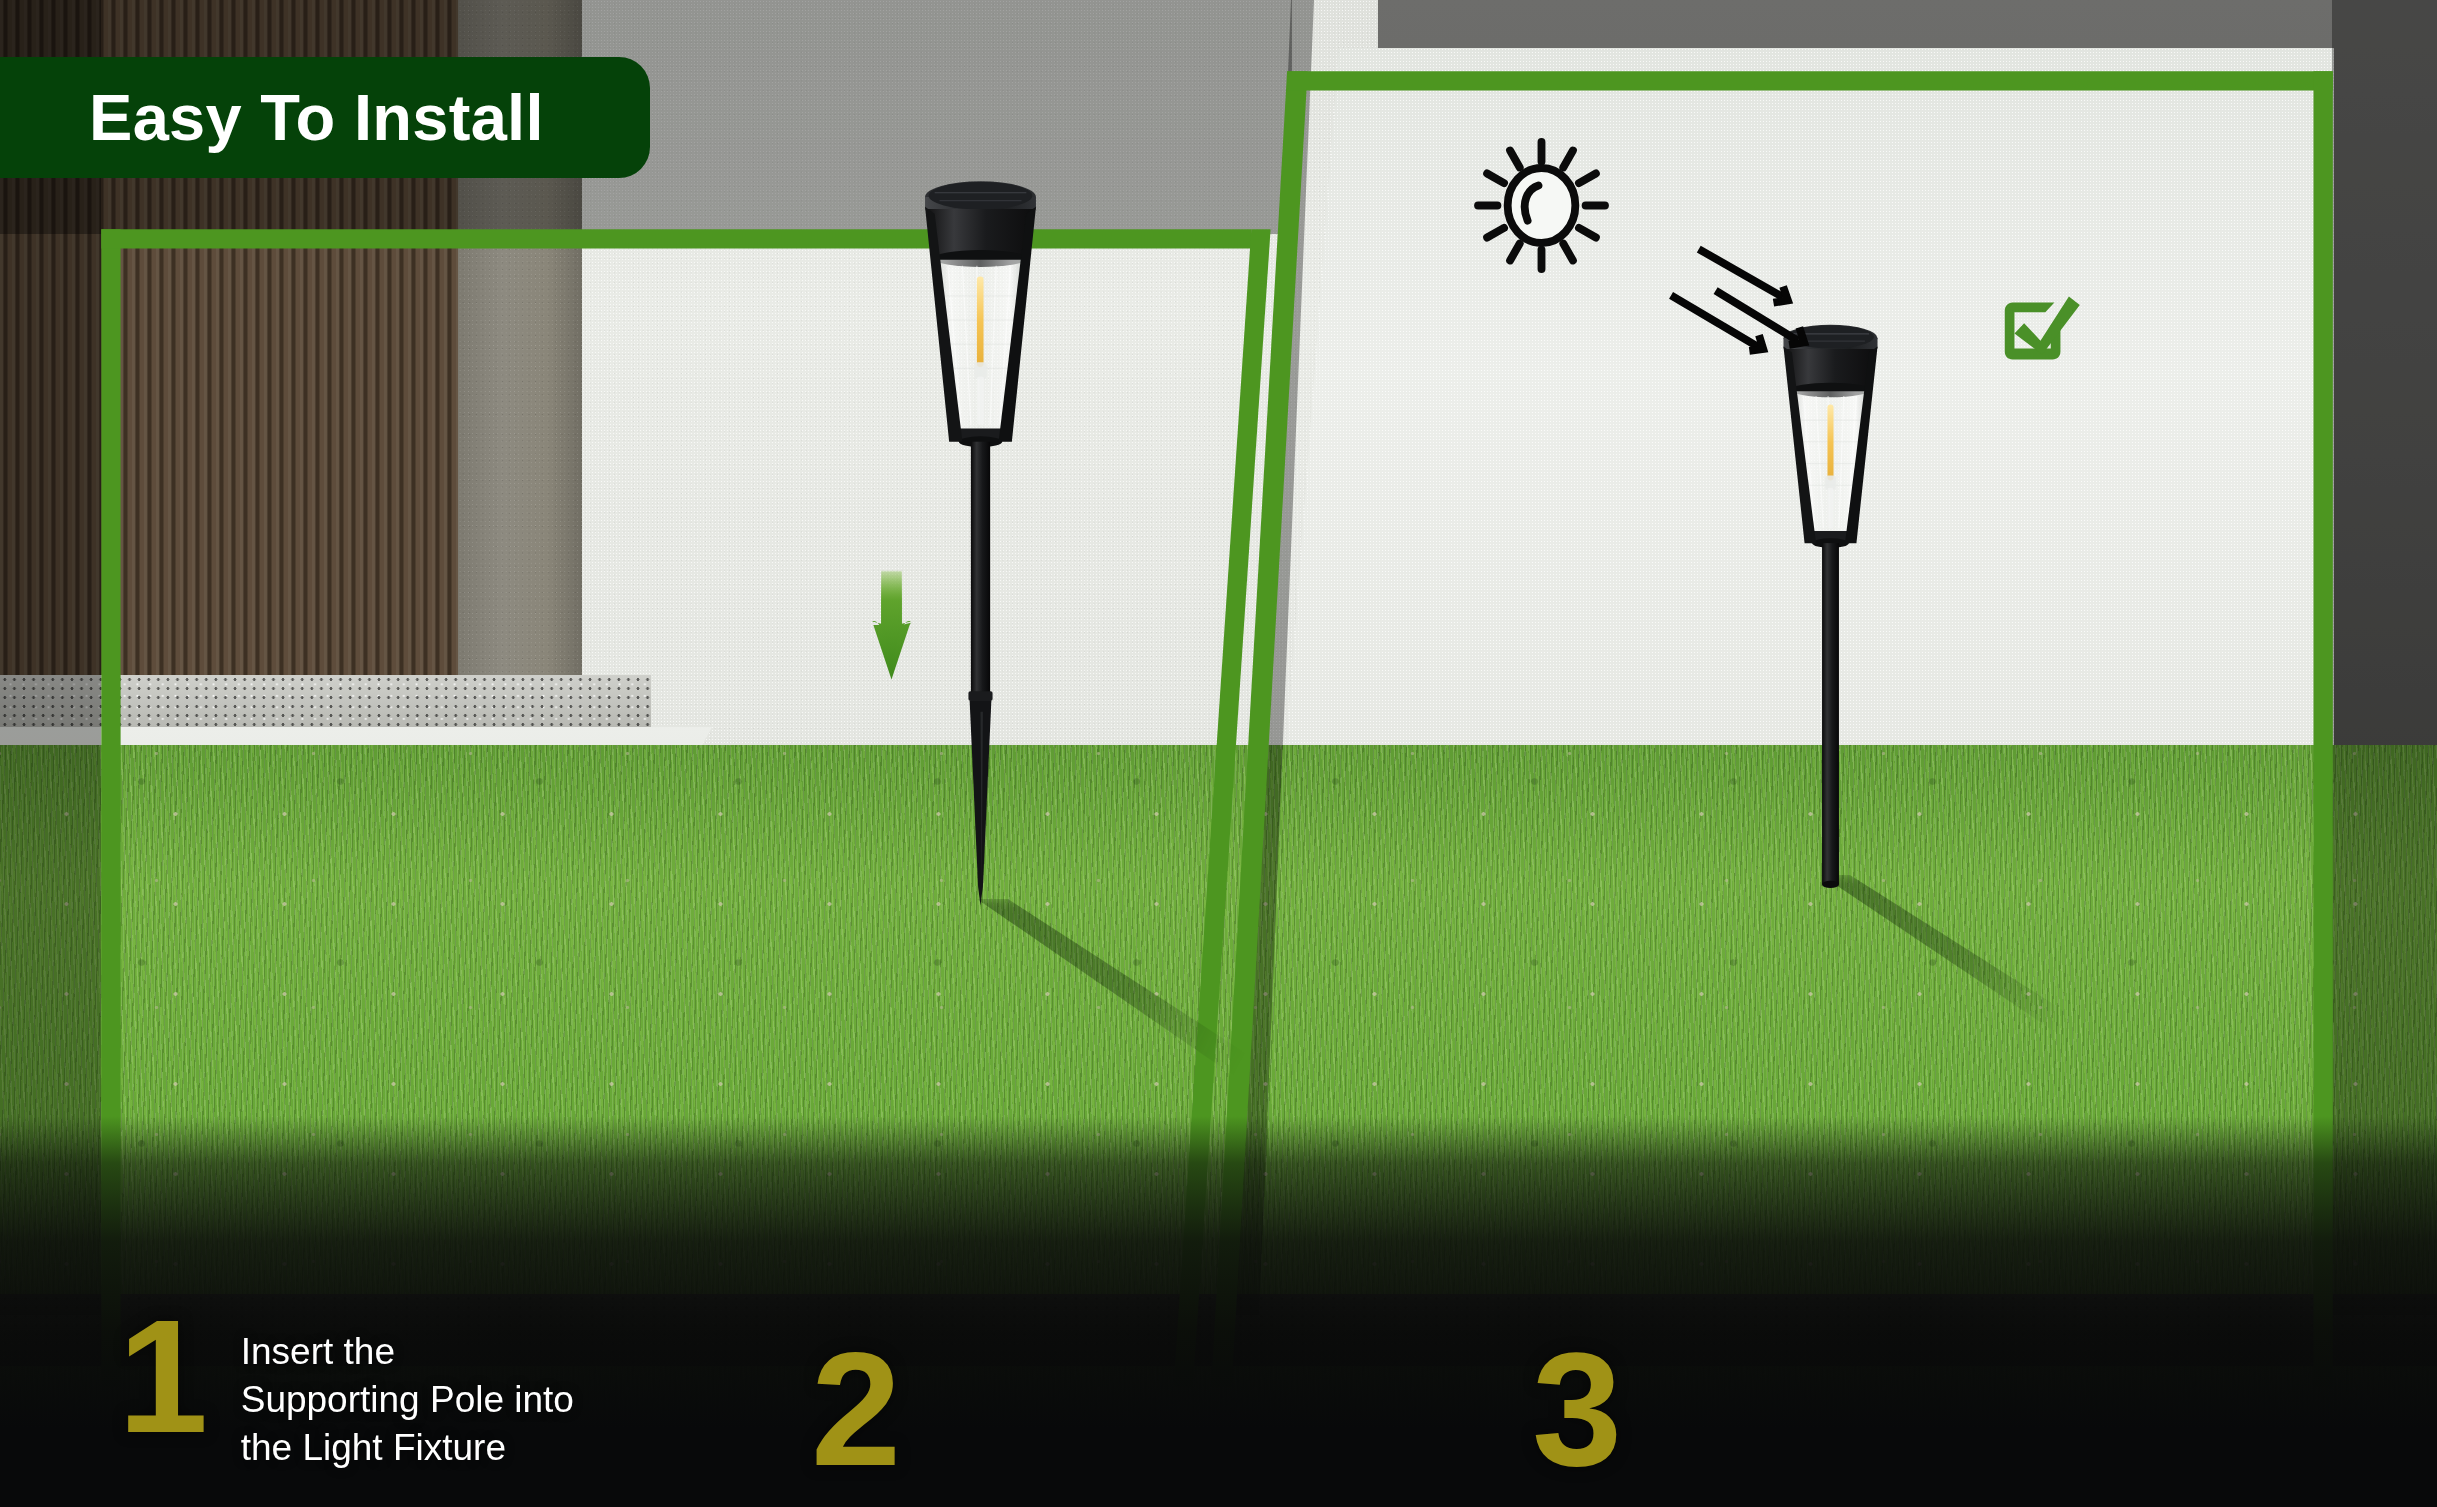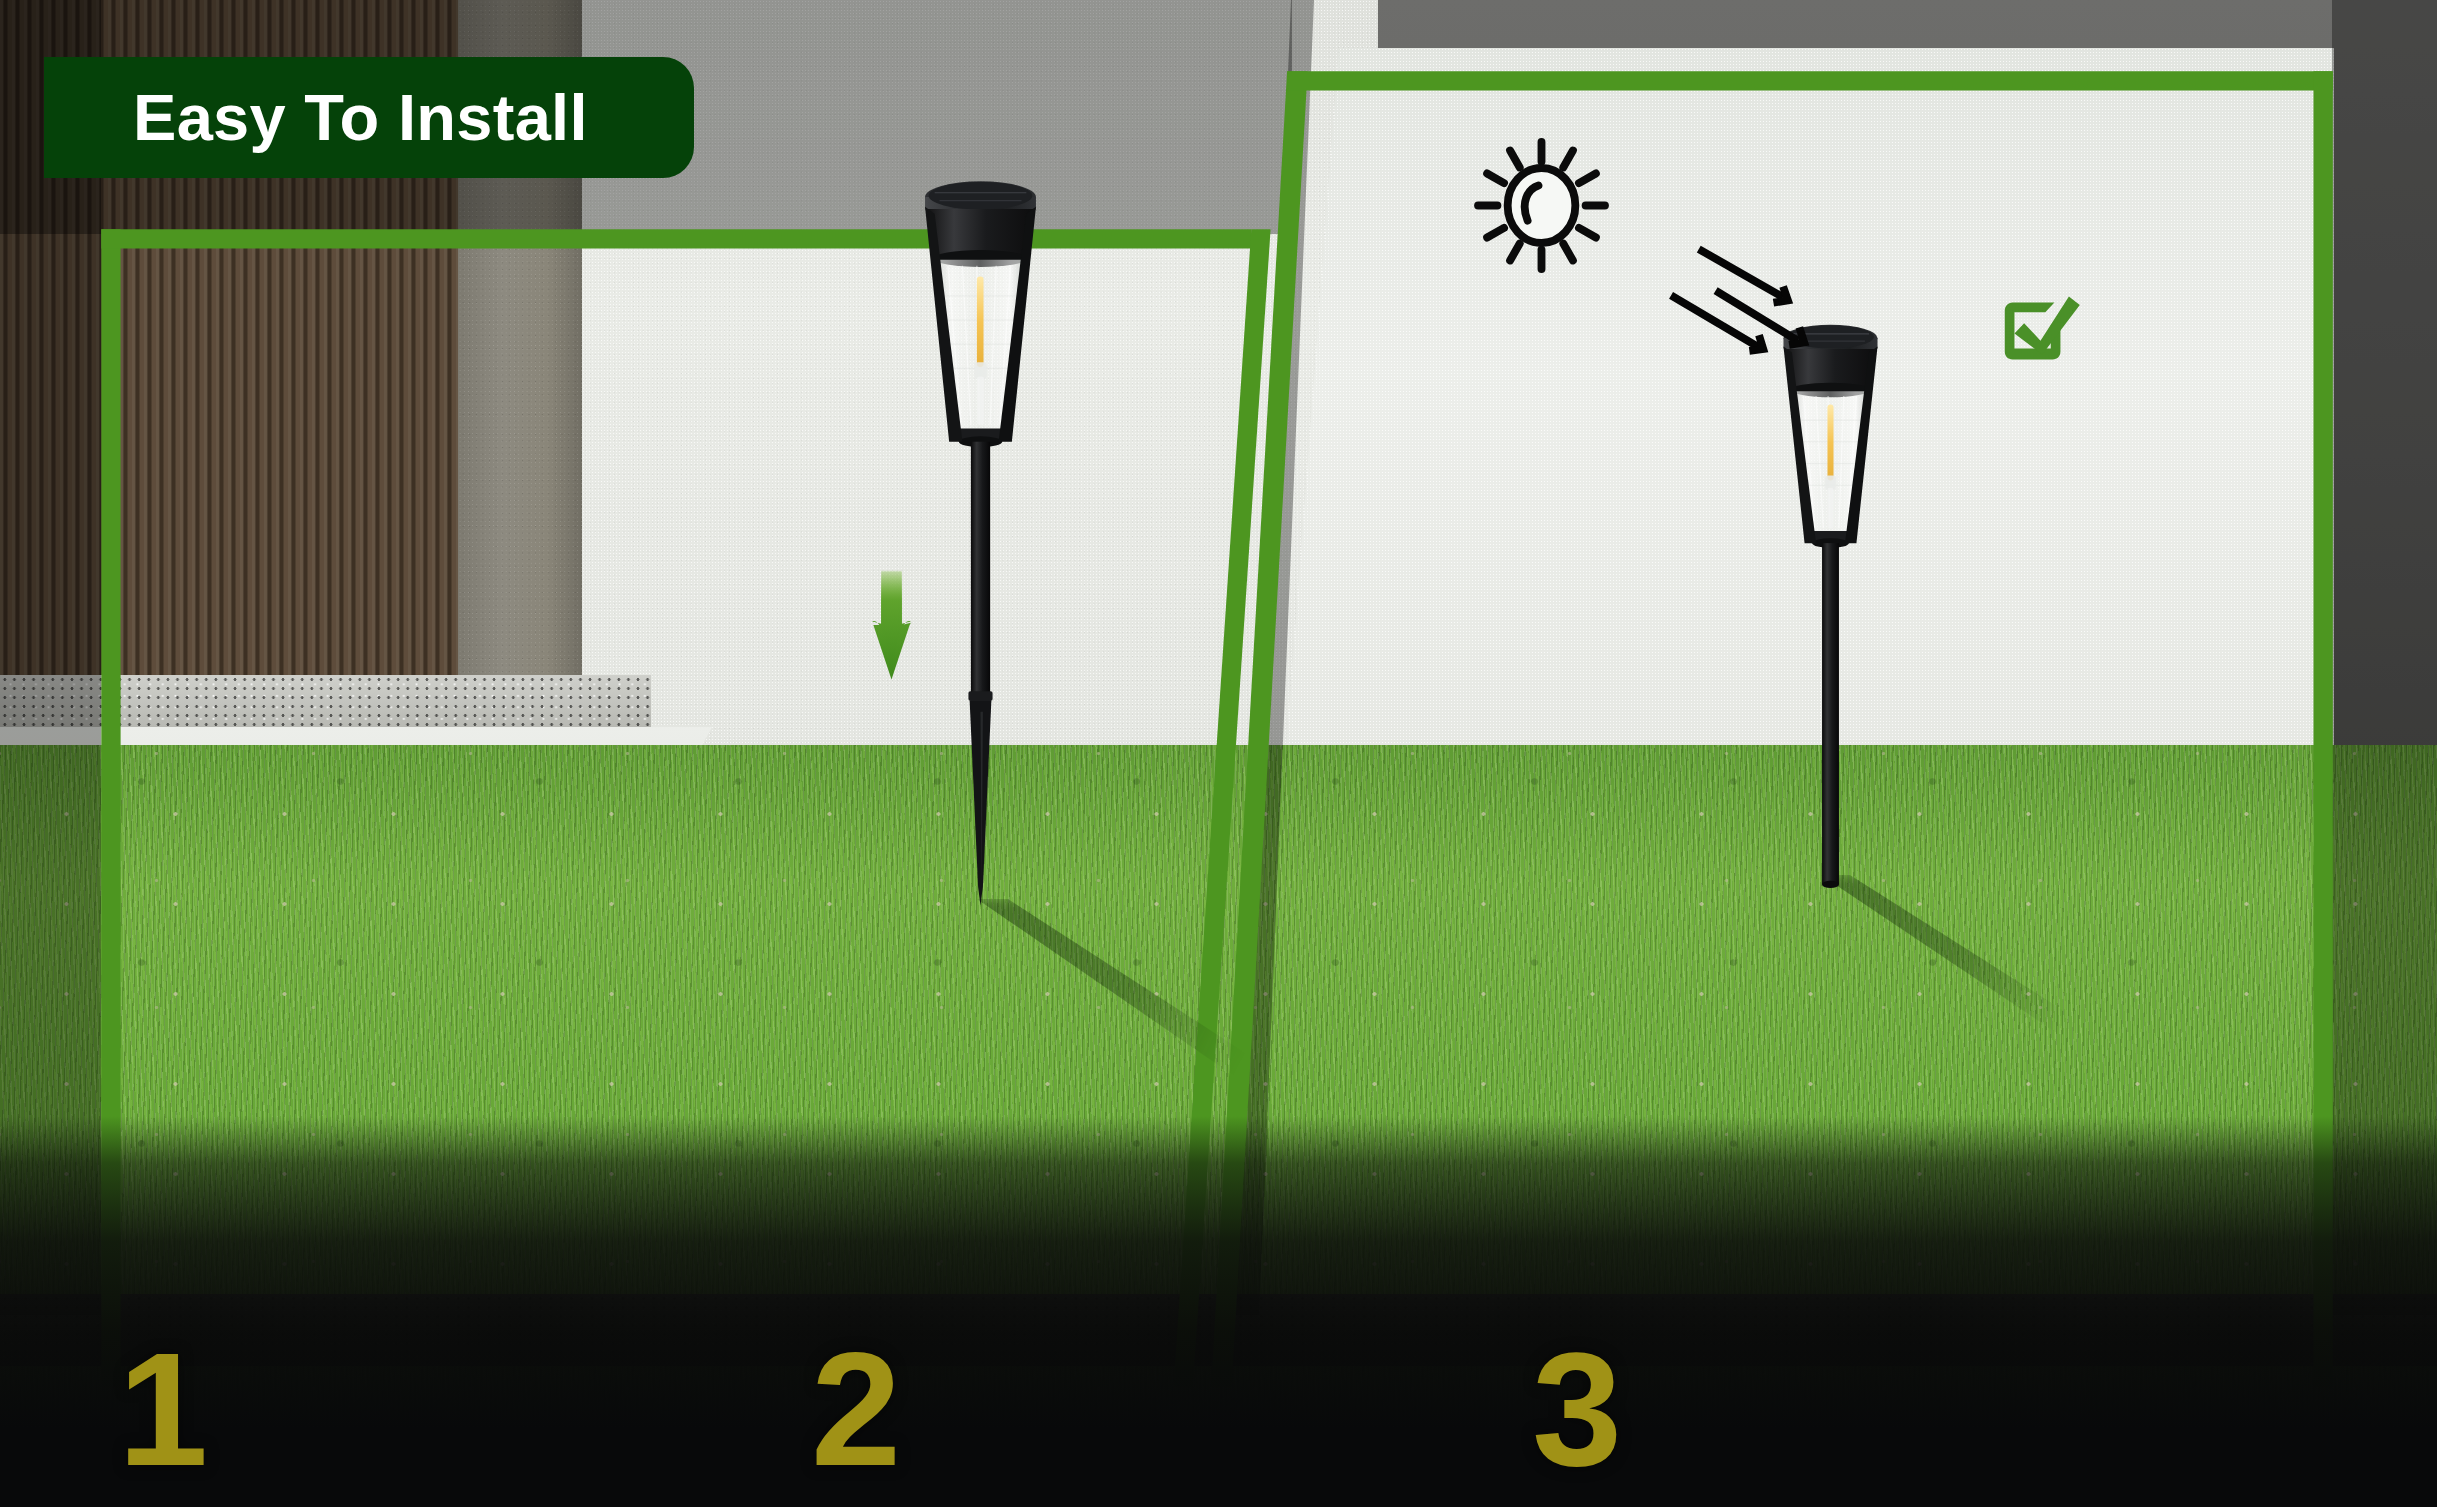--- a/index.html
+++ b/index.html
@@ -144,21 +144,20 @@
   .frame svg{display:block;overflow:visible;}
 
   
   .banner{
     position:absolute;left:0;top:57px;width:650px;height:121px;
     background:#054209;
     border-radius:0 31px 31px 0;
     display:flex;align-items:center;
     padding-left:89px;
     z-index:40;
-    margin-left:44px;
   }
   .banner-text{
     color:#ffffff;
     font-size:65px;
     font-weight:bold;
     letter-spacing:0.3px;
     line-height:1;
     white-space:nowrap;
     font-family:"Liberation Sans","DejaVu Sans",sans-serif;
   }
@@ -498,20 +497,23 @@
       <path d="M52,85 L68,68 L95,97 L142,24 L160,38 L98,120 Z" fill="#4a9028"></path>
     </svg>
   </div>
 
   <div class="caption-bar"></div>
 
   <div class="steps">
 
     <div class="step" id="step1">
       <div class="step-num">1</div>
+      <div class="step-text">Insert the
+Supporting Pole into
+the Light Fixture</div>
     </div>
 
     <div class="step" id="step2">
       <div class="step-num">2</div>
     </div>
 
     <div class="step" id="step3">
       <div class="step-num">3</div>
     </div>
 

